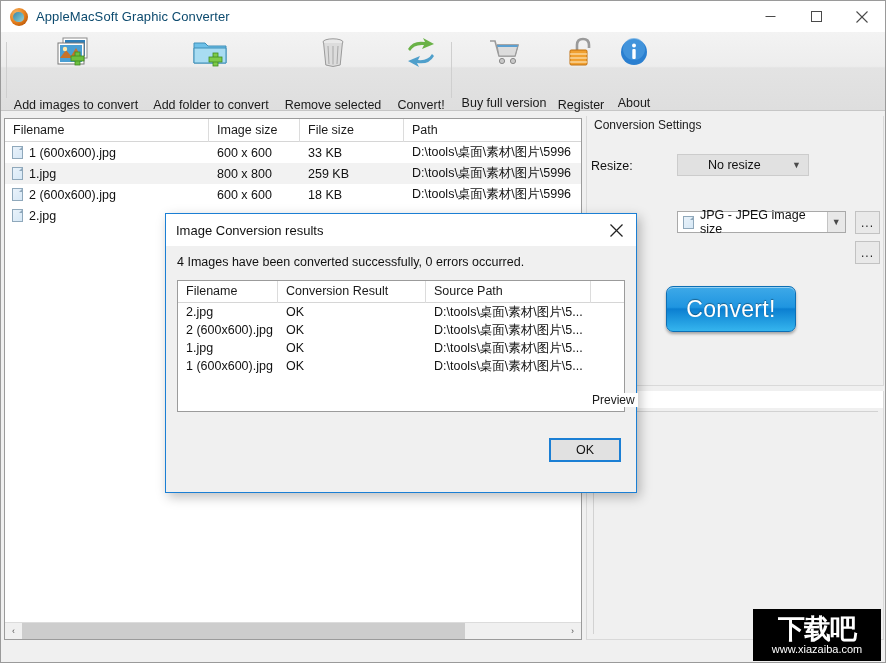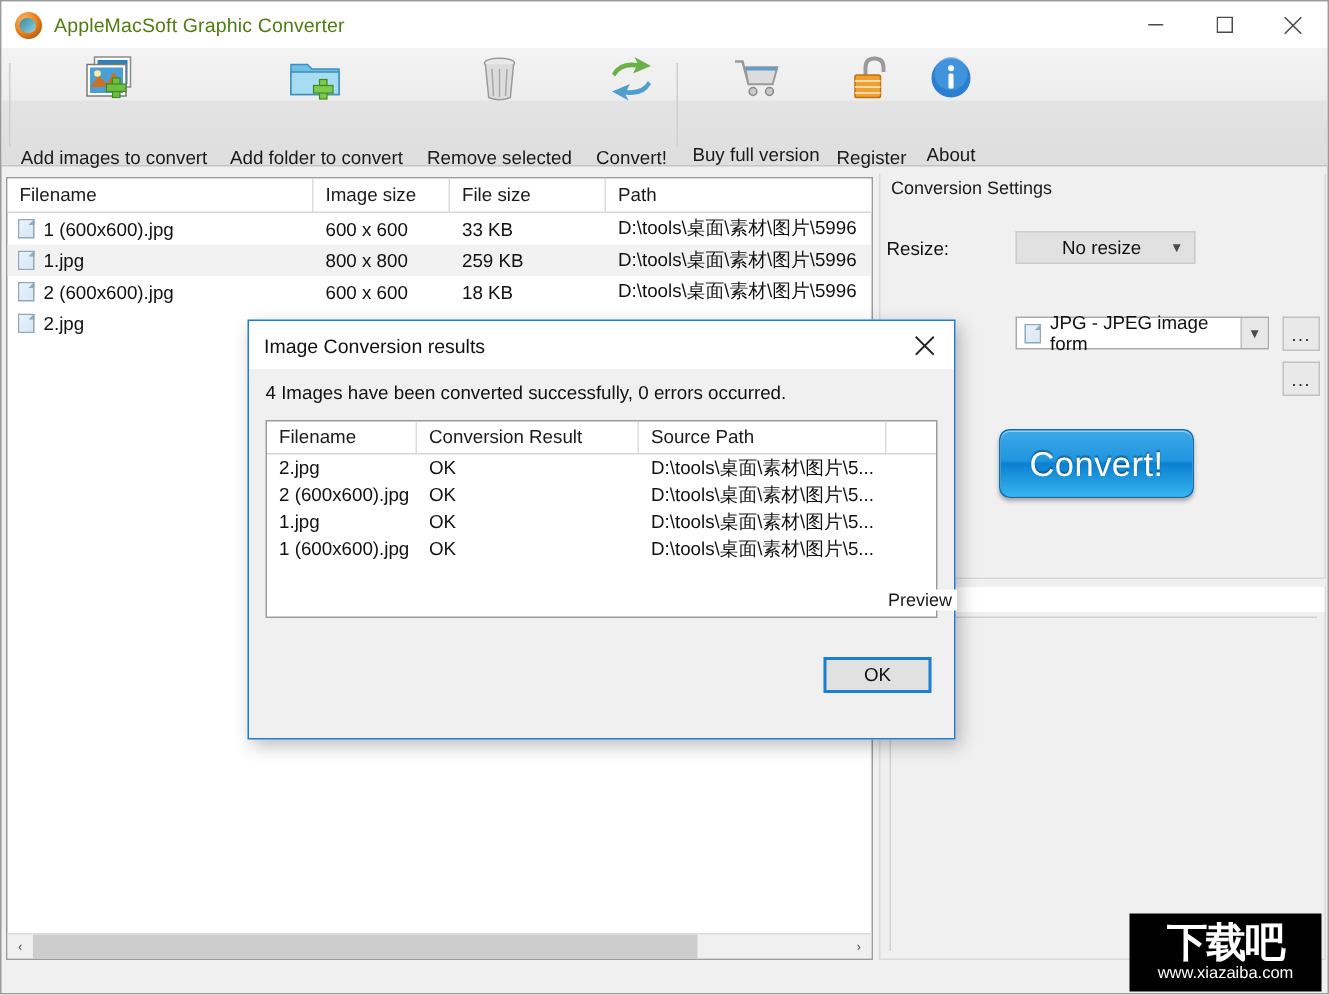--- a/index.html
+++ b/index.html
@@ -36,21 +36,21 @@
   }
   .app-icon::after {
     content: "";
     position: absolute; left: 3px; top: 4px;
     width: 11px; height: 10px;
     border-radius: 50% 50% 45% 55%;
     background: linear-gradient(135deg, #2f7fa8 0%, #59b3cf 55%, #9fd8e6 100%);
     opacity: .92;
   }
   .app-title {
-    font-size: 13px; color: #4d7c0f;
+    font-size: 13px; color: #0c4a6e;
     letter-spacing: .1px;
     white-space: nowrap;
   }
   .win-btns {
     margin-left: auto; display: flex; height: 31px;
   }
   .win-btn {
     width: 46px; height: 31px;
     display: flex; align-items: center; justify-content: center;
     color: #4a4a4a;
@@ -520,29 +520,29 @@
     </div>
   </div>
 
   <div class="splitter"></div>
 
   <div class="settings-group">
     <span class="group-title">Conversion Settings</span>
   </div>
 
   <span class="field-label" style="left:590px; top:158px;">Resize:</span>
-  <div class="combo" style="left:676px; top:153px; width:120px;padding-left:30px;">
+  <div class="combo" style="left:676px; top:153px; width:132px;padding-left:30px;">
     <span>No resize</span>
     <span class="caret">▼</span>
   </div>
 
   <span class="field-label" style="left:590px; top:216px;">Format:</span>
   <div class="combo2" style="left:676px; top:210px; width:169px;">
     <span class="doc-icon" style="margin-right:6px;"></span>
-    <span>JPG - JPEG image form</span>
+    <span>JPG - JPEG image size</span>
     <span class="cbtn">▼</span>
   </div>
   <div class="dots-btn" style="left:854px; top:210px;">...</div>
 
   <span class="field-label" style="left:590px; top:247px;">Folder:</span>
   <div class="dots-btn" style="left:854px; top:240px;">...</div>
 
   <div class="convert-btn">Convert!</div>
 
   <div class="preview-group"></div>

